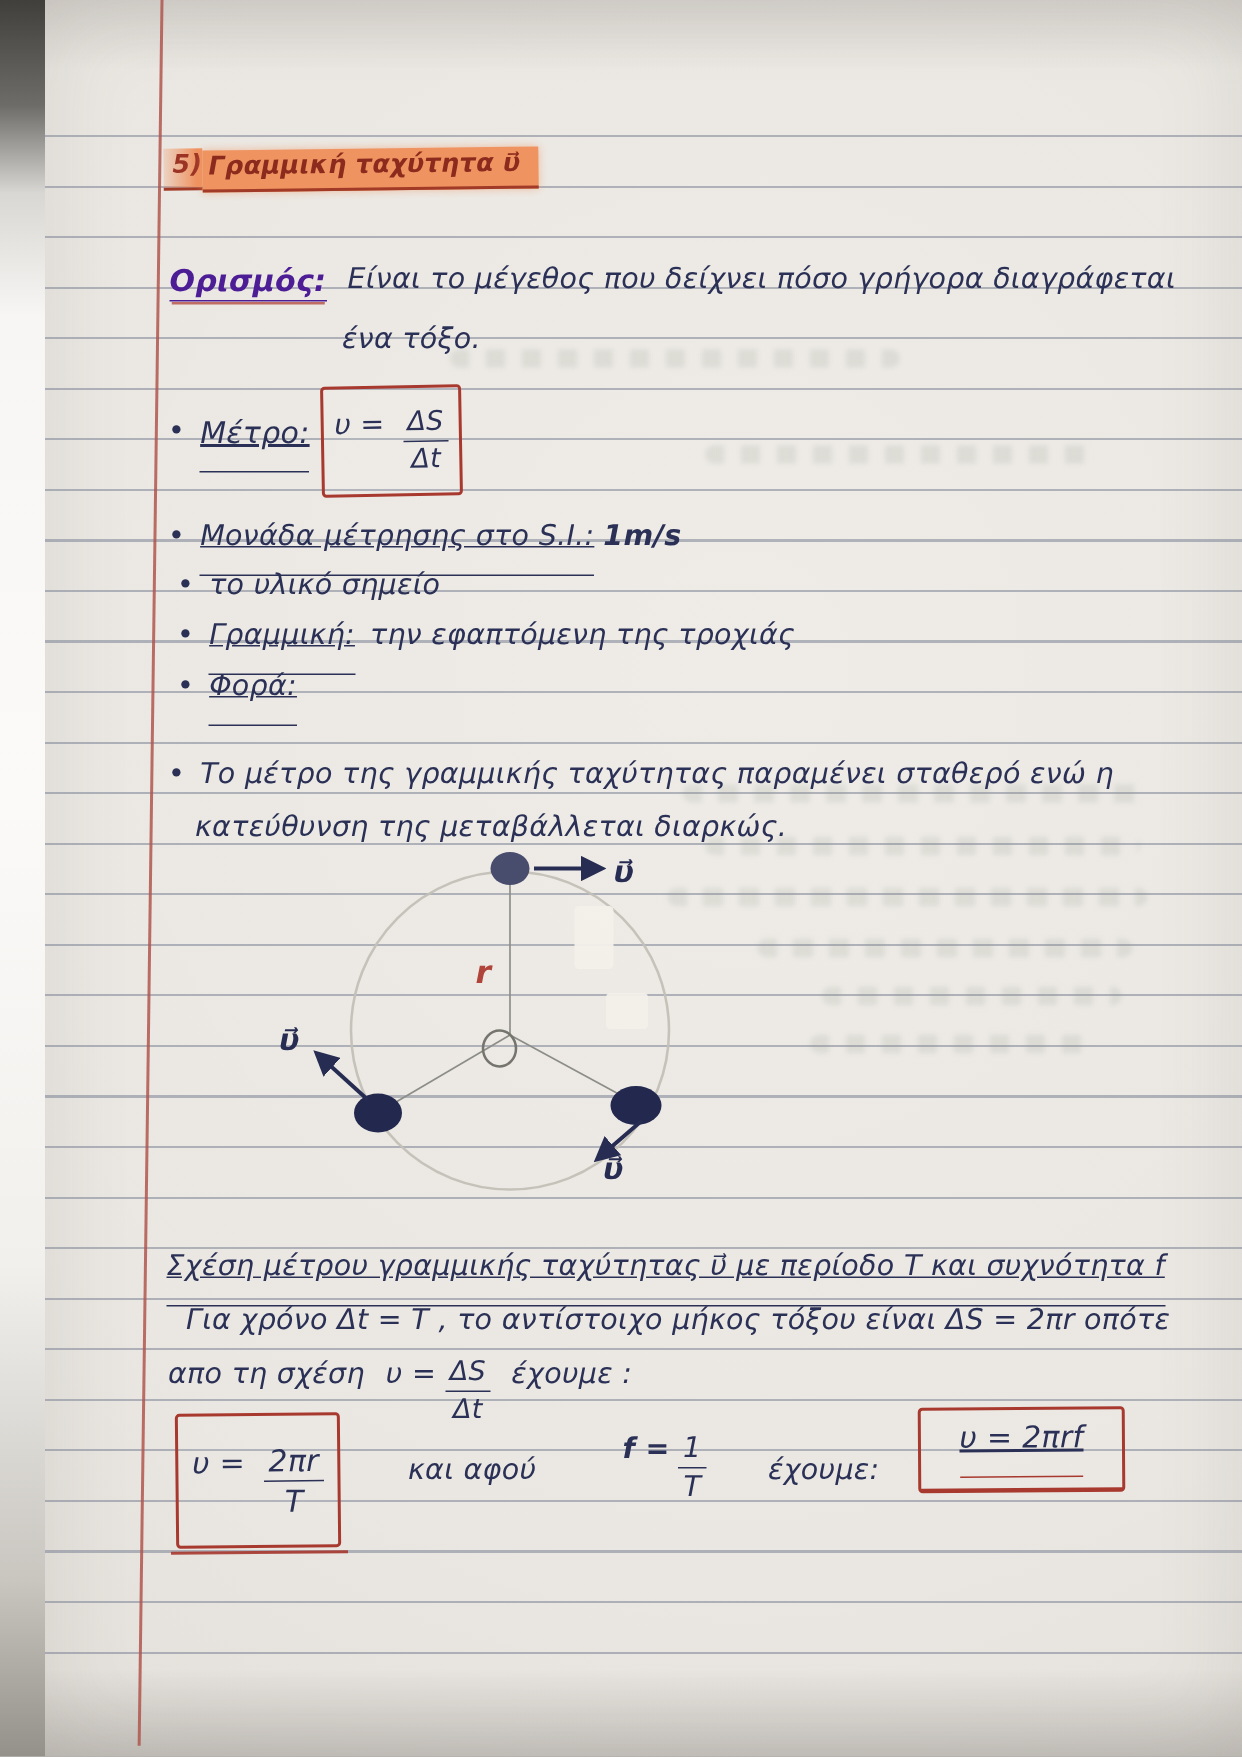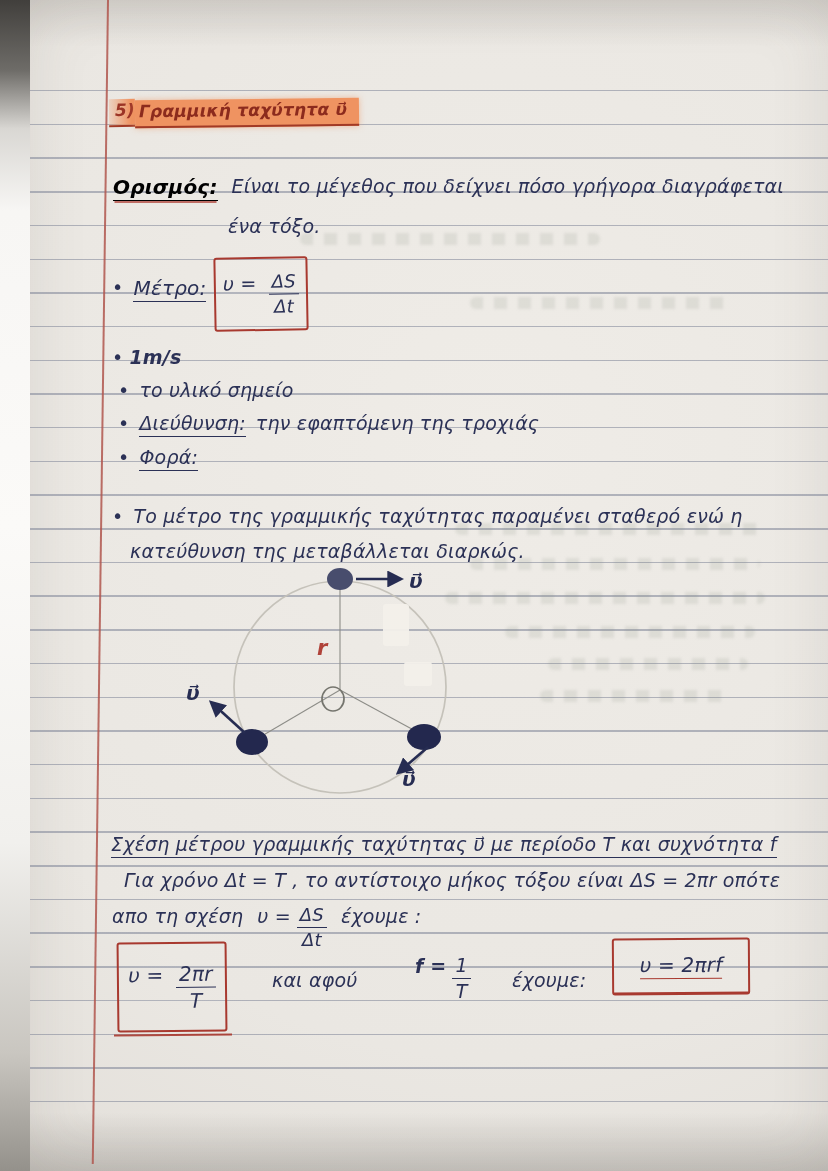--- a/index.html
+++ b/index.html
@@ -28,24 +28,24 @@
   .margin-line {
     position:absolute; left:107px; top:0; width:1.6px; height:1164px;
     background:#b0564d; opacity:.85;
     transform:rotate(0.75deg); transform-origin:top center;
   }
   .hw {
     position:absolute; white-space:nowrap;
     font-style:italic; font-size:19px; line-height:1.15; letter-spacing:.2px;
     color:#2b3156;
   }
-  .red { color:#000000;font-style:italic; }
+  .red { color:#4c1d95;font-style:italic; }
   .b { font-weight:bold; }
   .row { display:flex; align-items:flex-start; }
-  .ul { display:inline-block; border-bottom:1.7px solid currentColor; padding-bottom:1px; }
+  .ul { display:inline-block; border-bottom:1.7px solid currentColor; padding-bottom:14px;text-decoration:underline; }
   .dul { display:inline-block; border-bottom:1.8px solid currentColor; box-shadow:0 3.5px 0 -1.5px rgba(176,67,58,.75); padding-bottom:1px; }
   .gap6  { margin-left:6px; }
   .gap10 { margin-left:10px; }
   .gap14 { margin-left:14px; }
 
   .title-wrap { top:99px; left:109px; font-size:17px; font-weight:bold; color:#9c3426; }
   .hl {
     display:inline-block; background:#ef9361; color:#8c2b1d;
     padding:2px 12px 4px 4px; border-bottom:2.6px solid #a13a26;
     transform:rotate(-0.7deg); box-shadow:0 0 6px rgba(239,147,97,.55);
@@ -109,31 +109,32 @@
       <span>υ =</span>
       <span class="frac gap6" style="font-size:18px;">
         <span class="fnum">ΔS</span>
         <span class="fden">Δt</span>
       </span>
     </span>
   </div>
 
   <div class="hw row" style="top:347px; left:112px;">
     <span>•</span>
+    <span class="ul gap10">Μονάδα μέτρησης στο S.I.:</span>
     <span class="gap6 b">1m/s</span>
   </div>
 
   <div class="hw row" style="top:380px; left:118px;">
     <span>•</span>
     <span class="gap10">το υλικό σημείο</span>
   </div>
 
   <div class="hw row" style="top:413px; left:118px;">
     <span>•</span>
-    <span class="ul gap10">Διεύθυνση:</span>
+    <span class="ul gap10">Γραμμική:</span>
     <span class="gap10">την εφαπτόμενη της τροχιάς</span>
   </div>
 
   <div class="hw row" style="top:447px; left:118px;">
     <span>•</span>
     <span class="ul gap10">Φορά:</span>
   </div>
 
   <div class="hw row" style="top:506px; left:112px;">
     <span>•</span>

